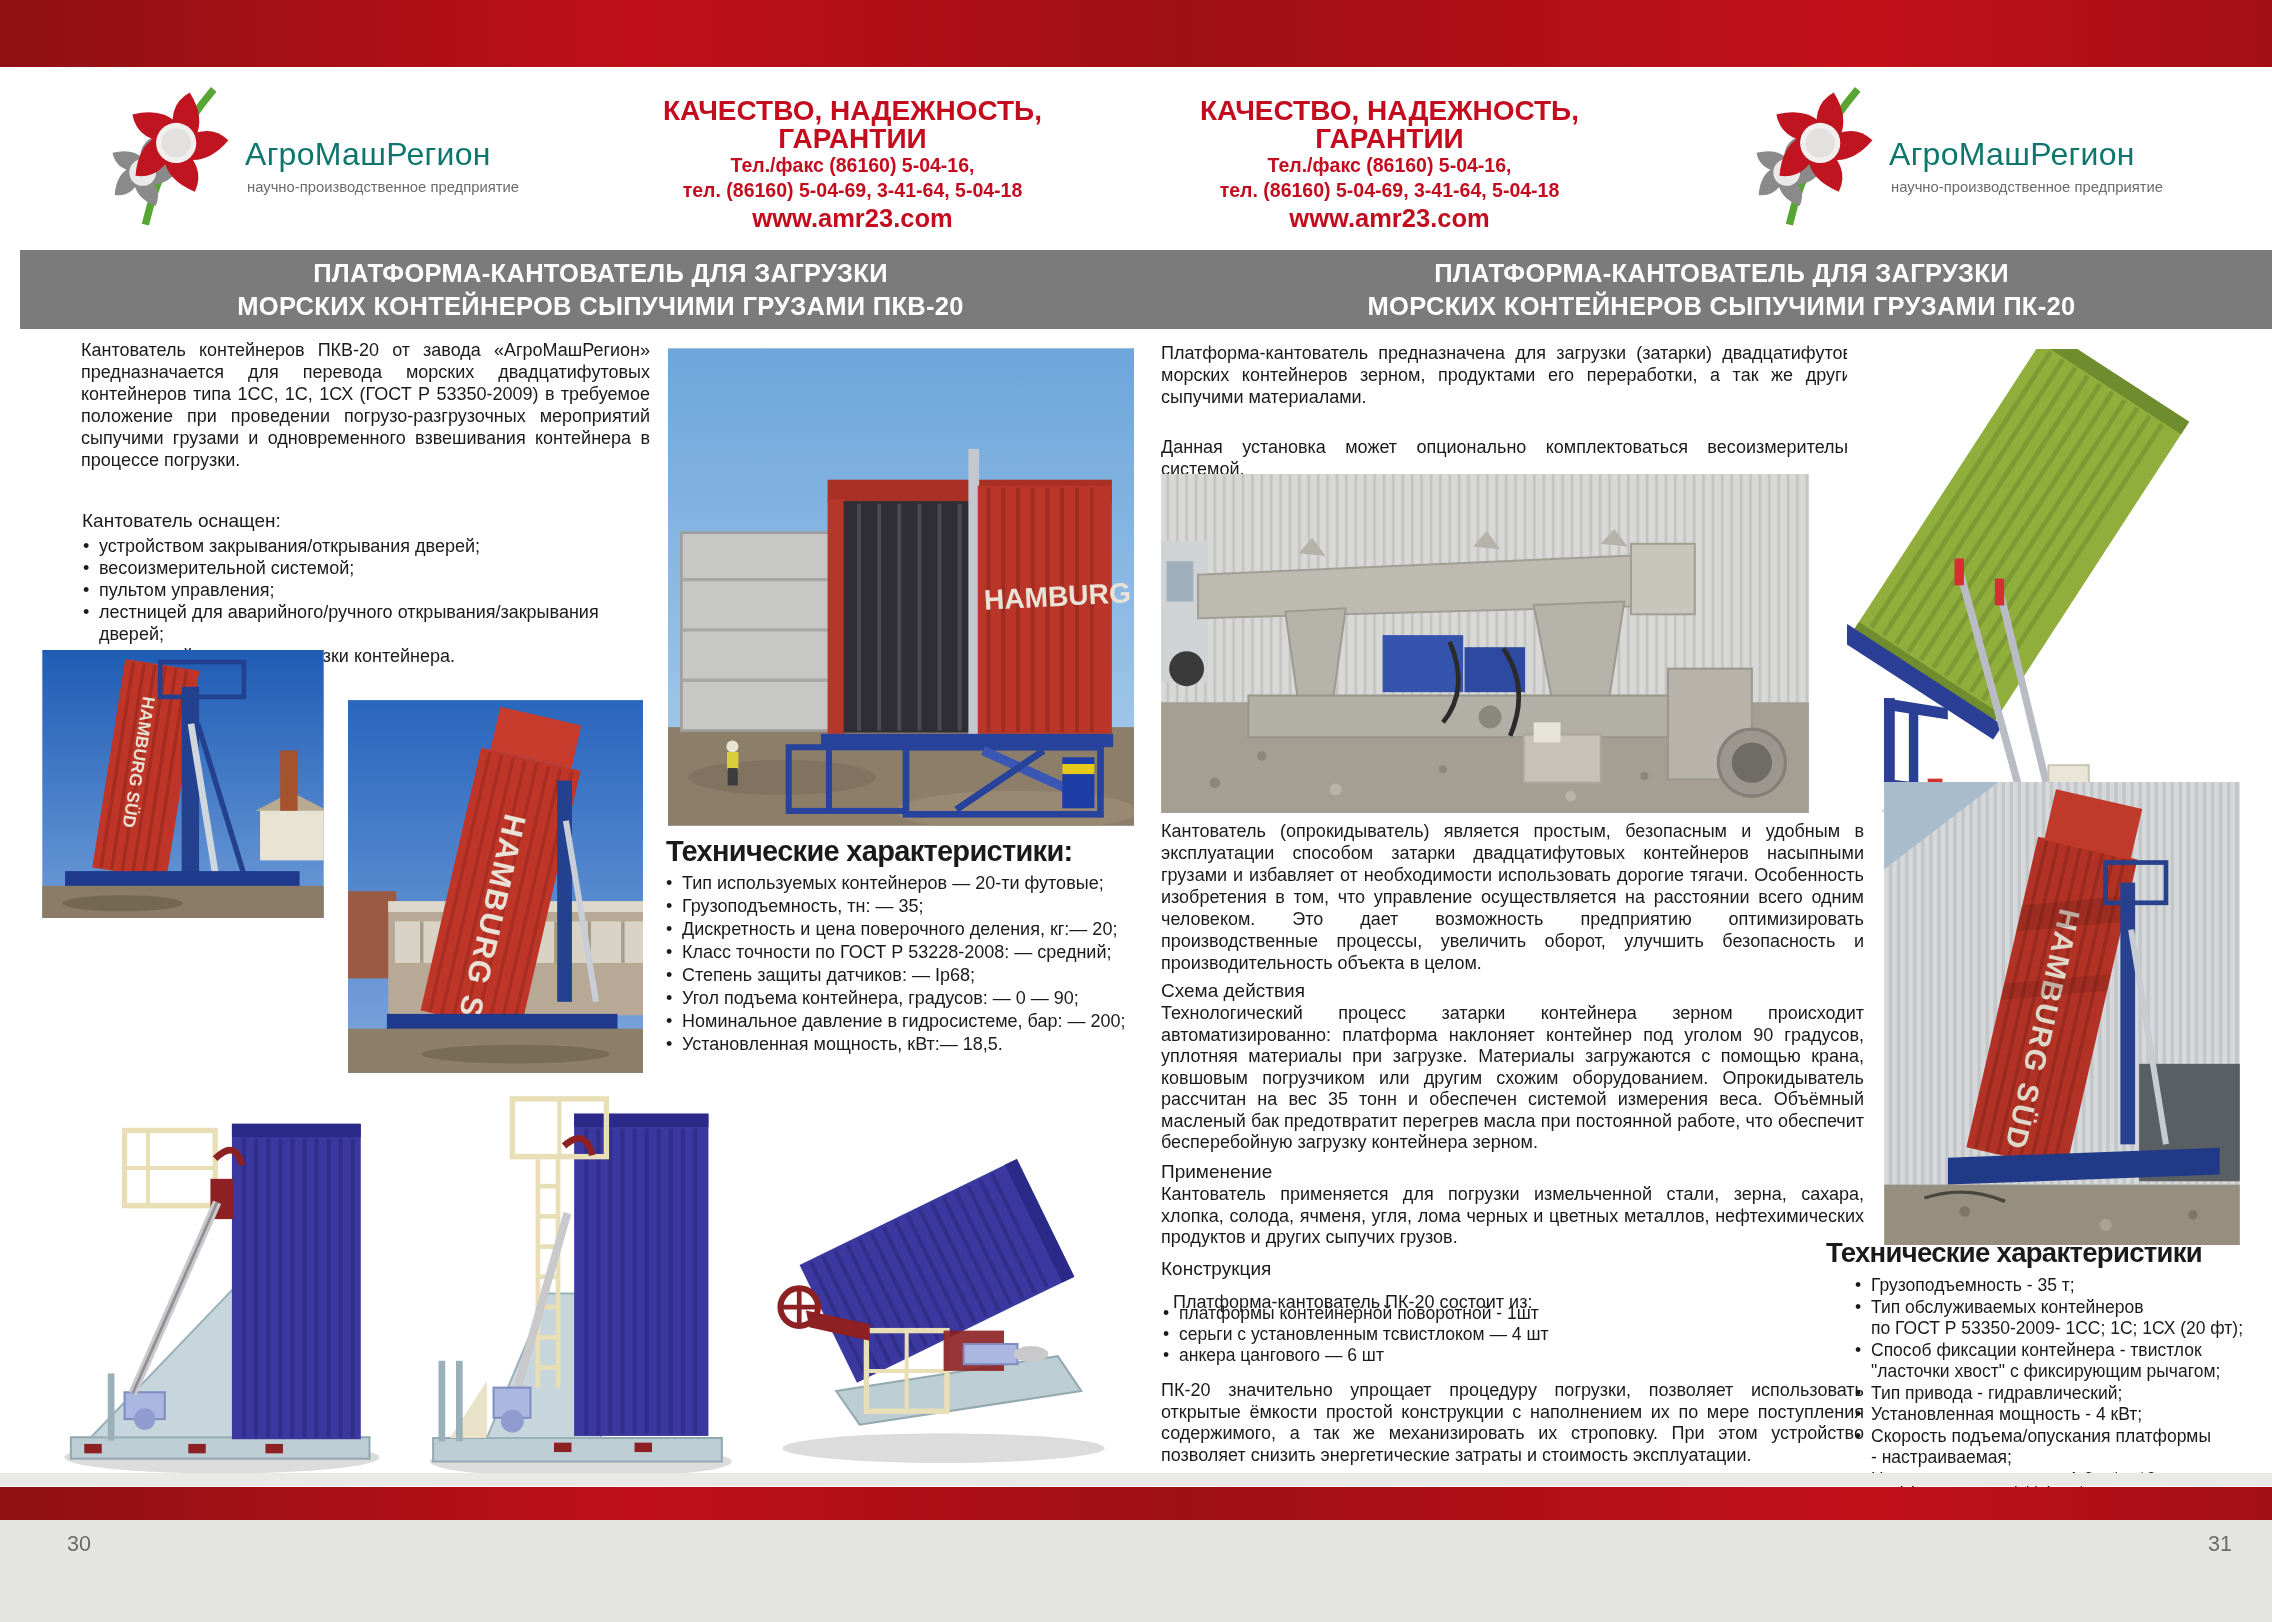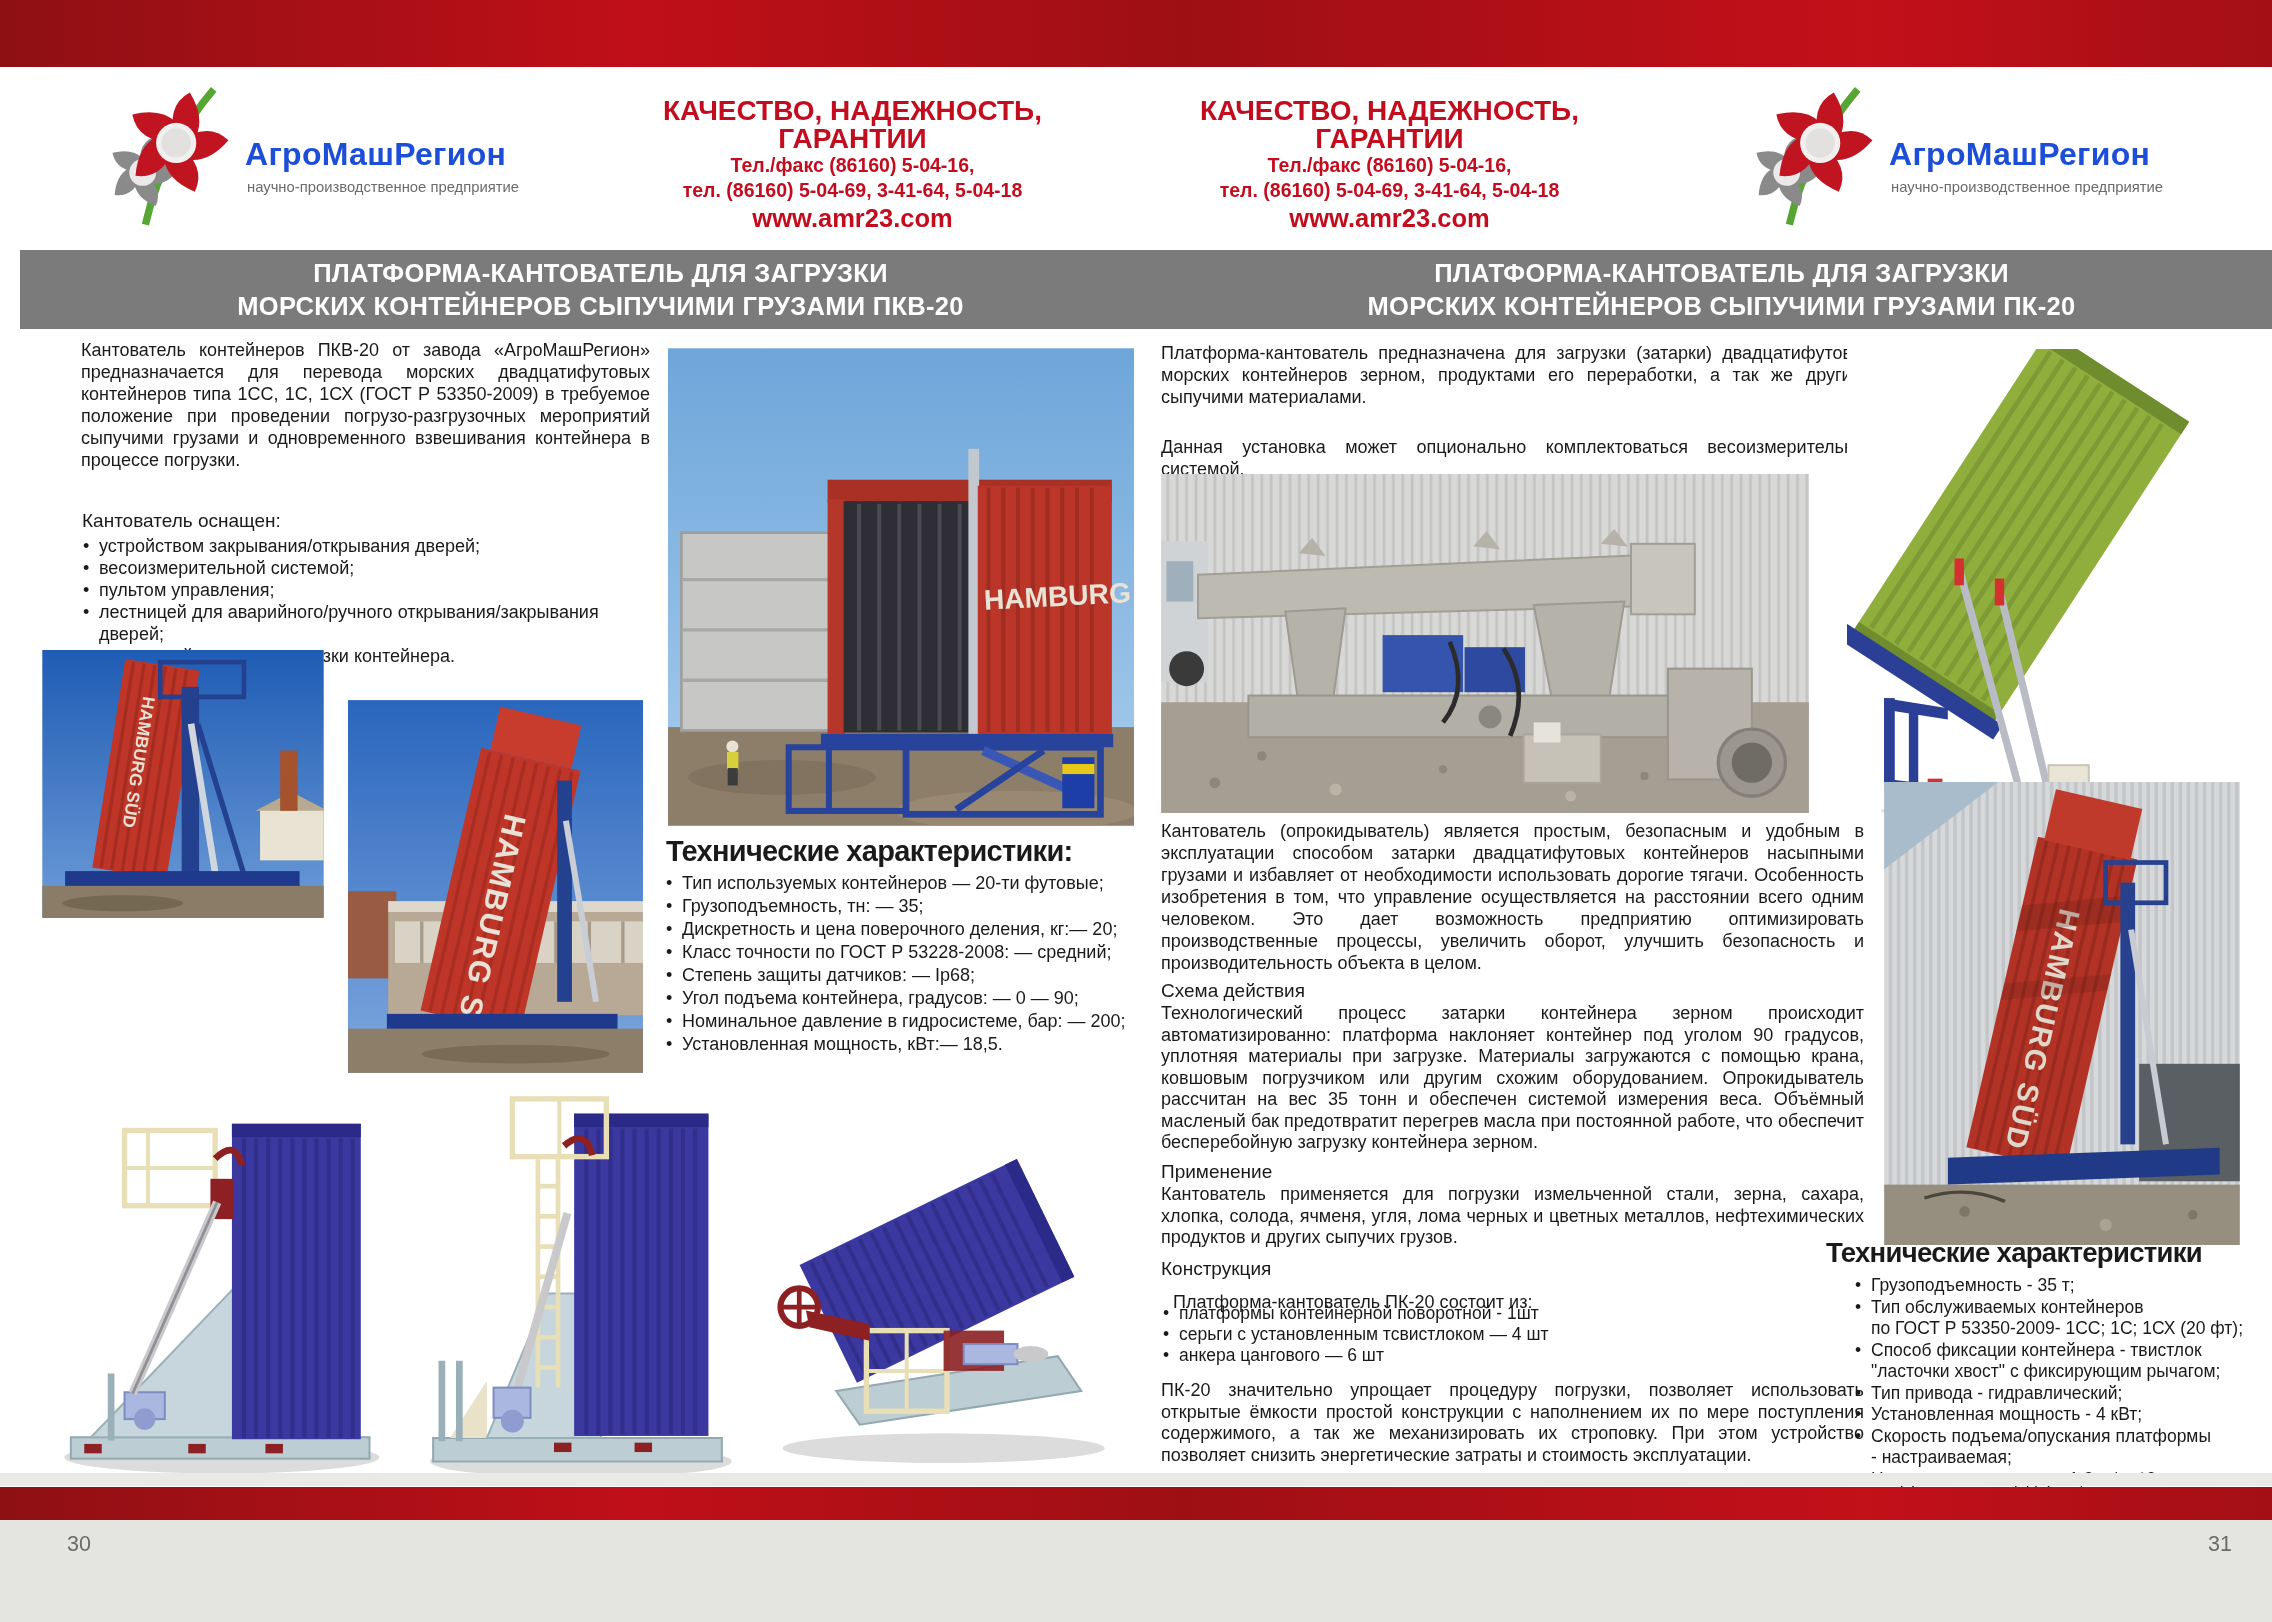--- a/index.html
+++ b/index.html
@@ -12,21 +12,21 @@
   .h-sm{font-size:19px;font-weight:400;text-align:center;}
   .h-big{font-size:29px;font-weight:700;letter-spacing:-0.7px;}
   .blist{list-style:none;margin:0;padding:0;font-size:18px;line-height:22px;}
   .blist li{position:relative;padding-left:18px;}
   .blist li::before{content:"•";position:absolute;left:2px;top:0;}
   .blist2 li{white-space:pre-line;line-height:21.5px;}
   .contact{text-align:center;color:#c30d1f;font-weight:700;}
   .contact .c1{font-size:28px;line-height:28px;}
   .contact .c2{font-size:19.5px;line-height:25px;}
   .contact .c3{font-size:25.5px;line-height:31px;}
-  .logo-name{font-size:32px;font-weight:700;color:#1d4ed8;letter-spacing:0.3px;}
+  .logo-name{font-size:32px;font-weight:400;color:#0f766e;letter-spacing:0.3px;}
   .logo-sub{font-size:14.8px;color:#6b6b6b;}
   .pagenum{font-size:21.5px;color:#6a6a6a;}
   .photo{overflow:hidden;}
   svg{display:block;}
 </style>
 </head>
 <body>
 
 <div class="abs redbar" style="left:0;top:0;width:2273px;height:67px;"></div>
 

